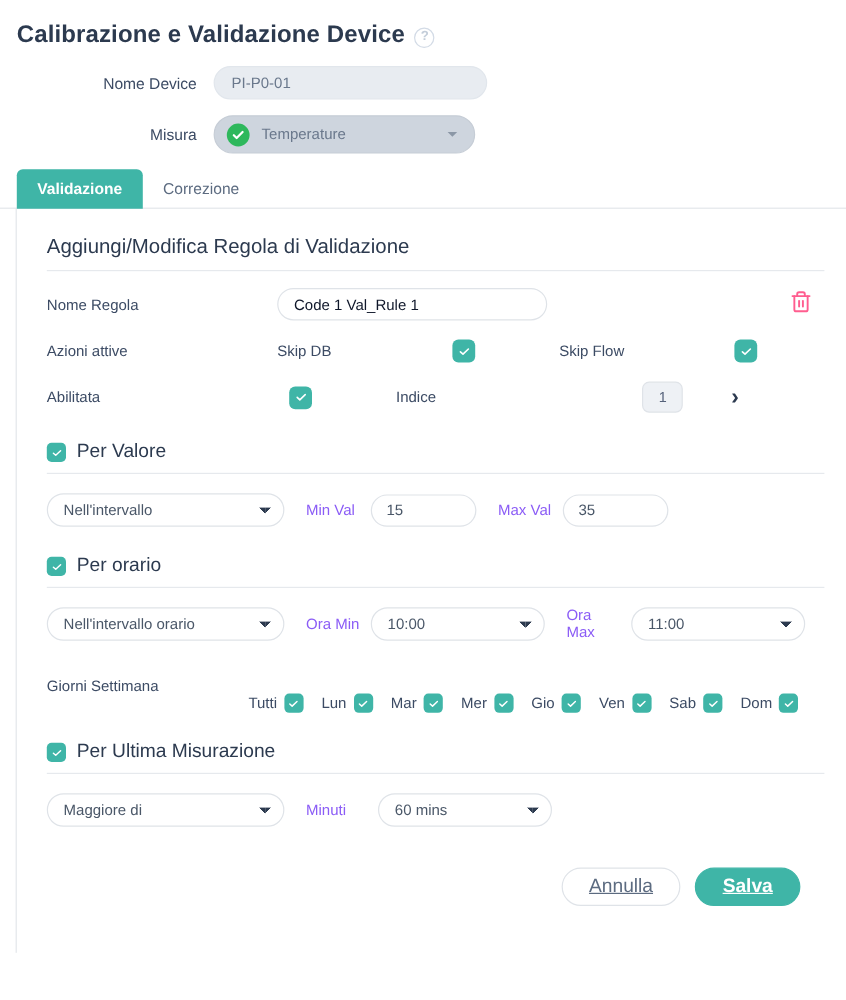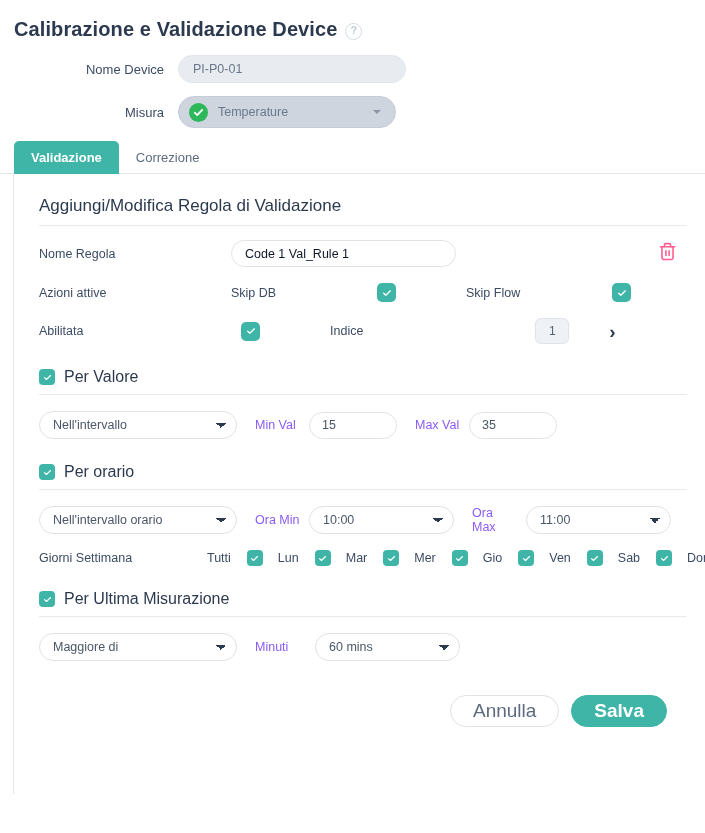--- a/index.html
+++ b/index.html
@@ -271,40 +271,41 @@
 
   .sec-body { margin-top: 16px; display: flex; align-items: center; }
 
   
   .days-row {
     display: flex;
     align-items: center;
     margin-top: 16px;
   }
   .days-label { font-size: 12.5px; color:#3c4b64; width: 168px; flex:0 0 auto; }
-  .day-item { display: flex; align-items: center; gap: 16px; margin-right: 15px; }
+  .day-item { display: flex; align-items: center; gap: 6px; margin-right: 15px; margin-top: 28px; }
   .day-item span { font-size: 12.5px; color: #3c4b64; }
 
   
   .footer {
     display: flex;
     justify-content: flex-end;
     gap: 12px;
     padding: 34px 20px 0 0;
   }
   .btn {
     height: 32px;
     border-radius: 16px;
-    font-size: 19px;
+    font-size: 16px;
     padding: 0 22px;
     cursor: pointer;
     font-family: "Liberation Sans", sans-serif;
     display: inline-flex;
     align-items: center;
     justify-content: center;
+    text-decoration: underline;
   }
   .btn-cancel { background:#fff; border:1px solid #dfe3e8; color:#5c6b80; }
   .btn-save { background:#3fb5a7; border:1px solid #3fb5a7; color:#fff; font-weight:600; }
 </style>
 </head>
 <body>
 
 <div class="page">
 
   <div class="page-title-row">

